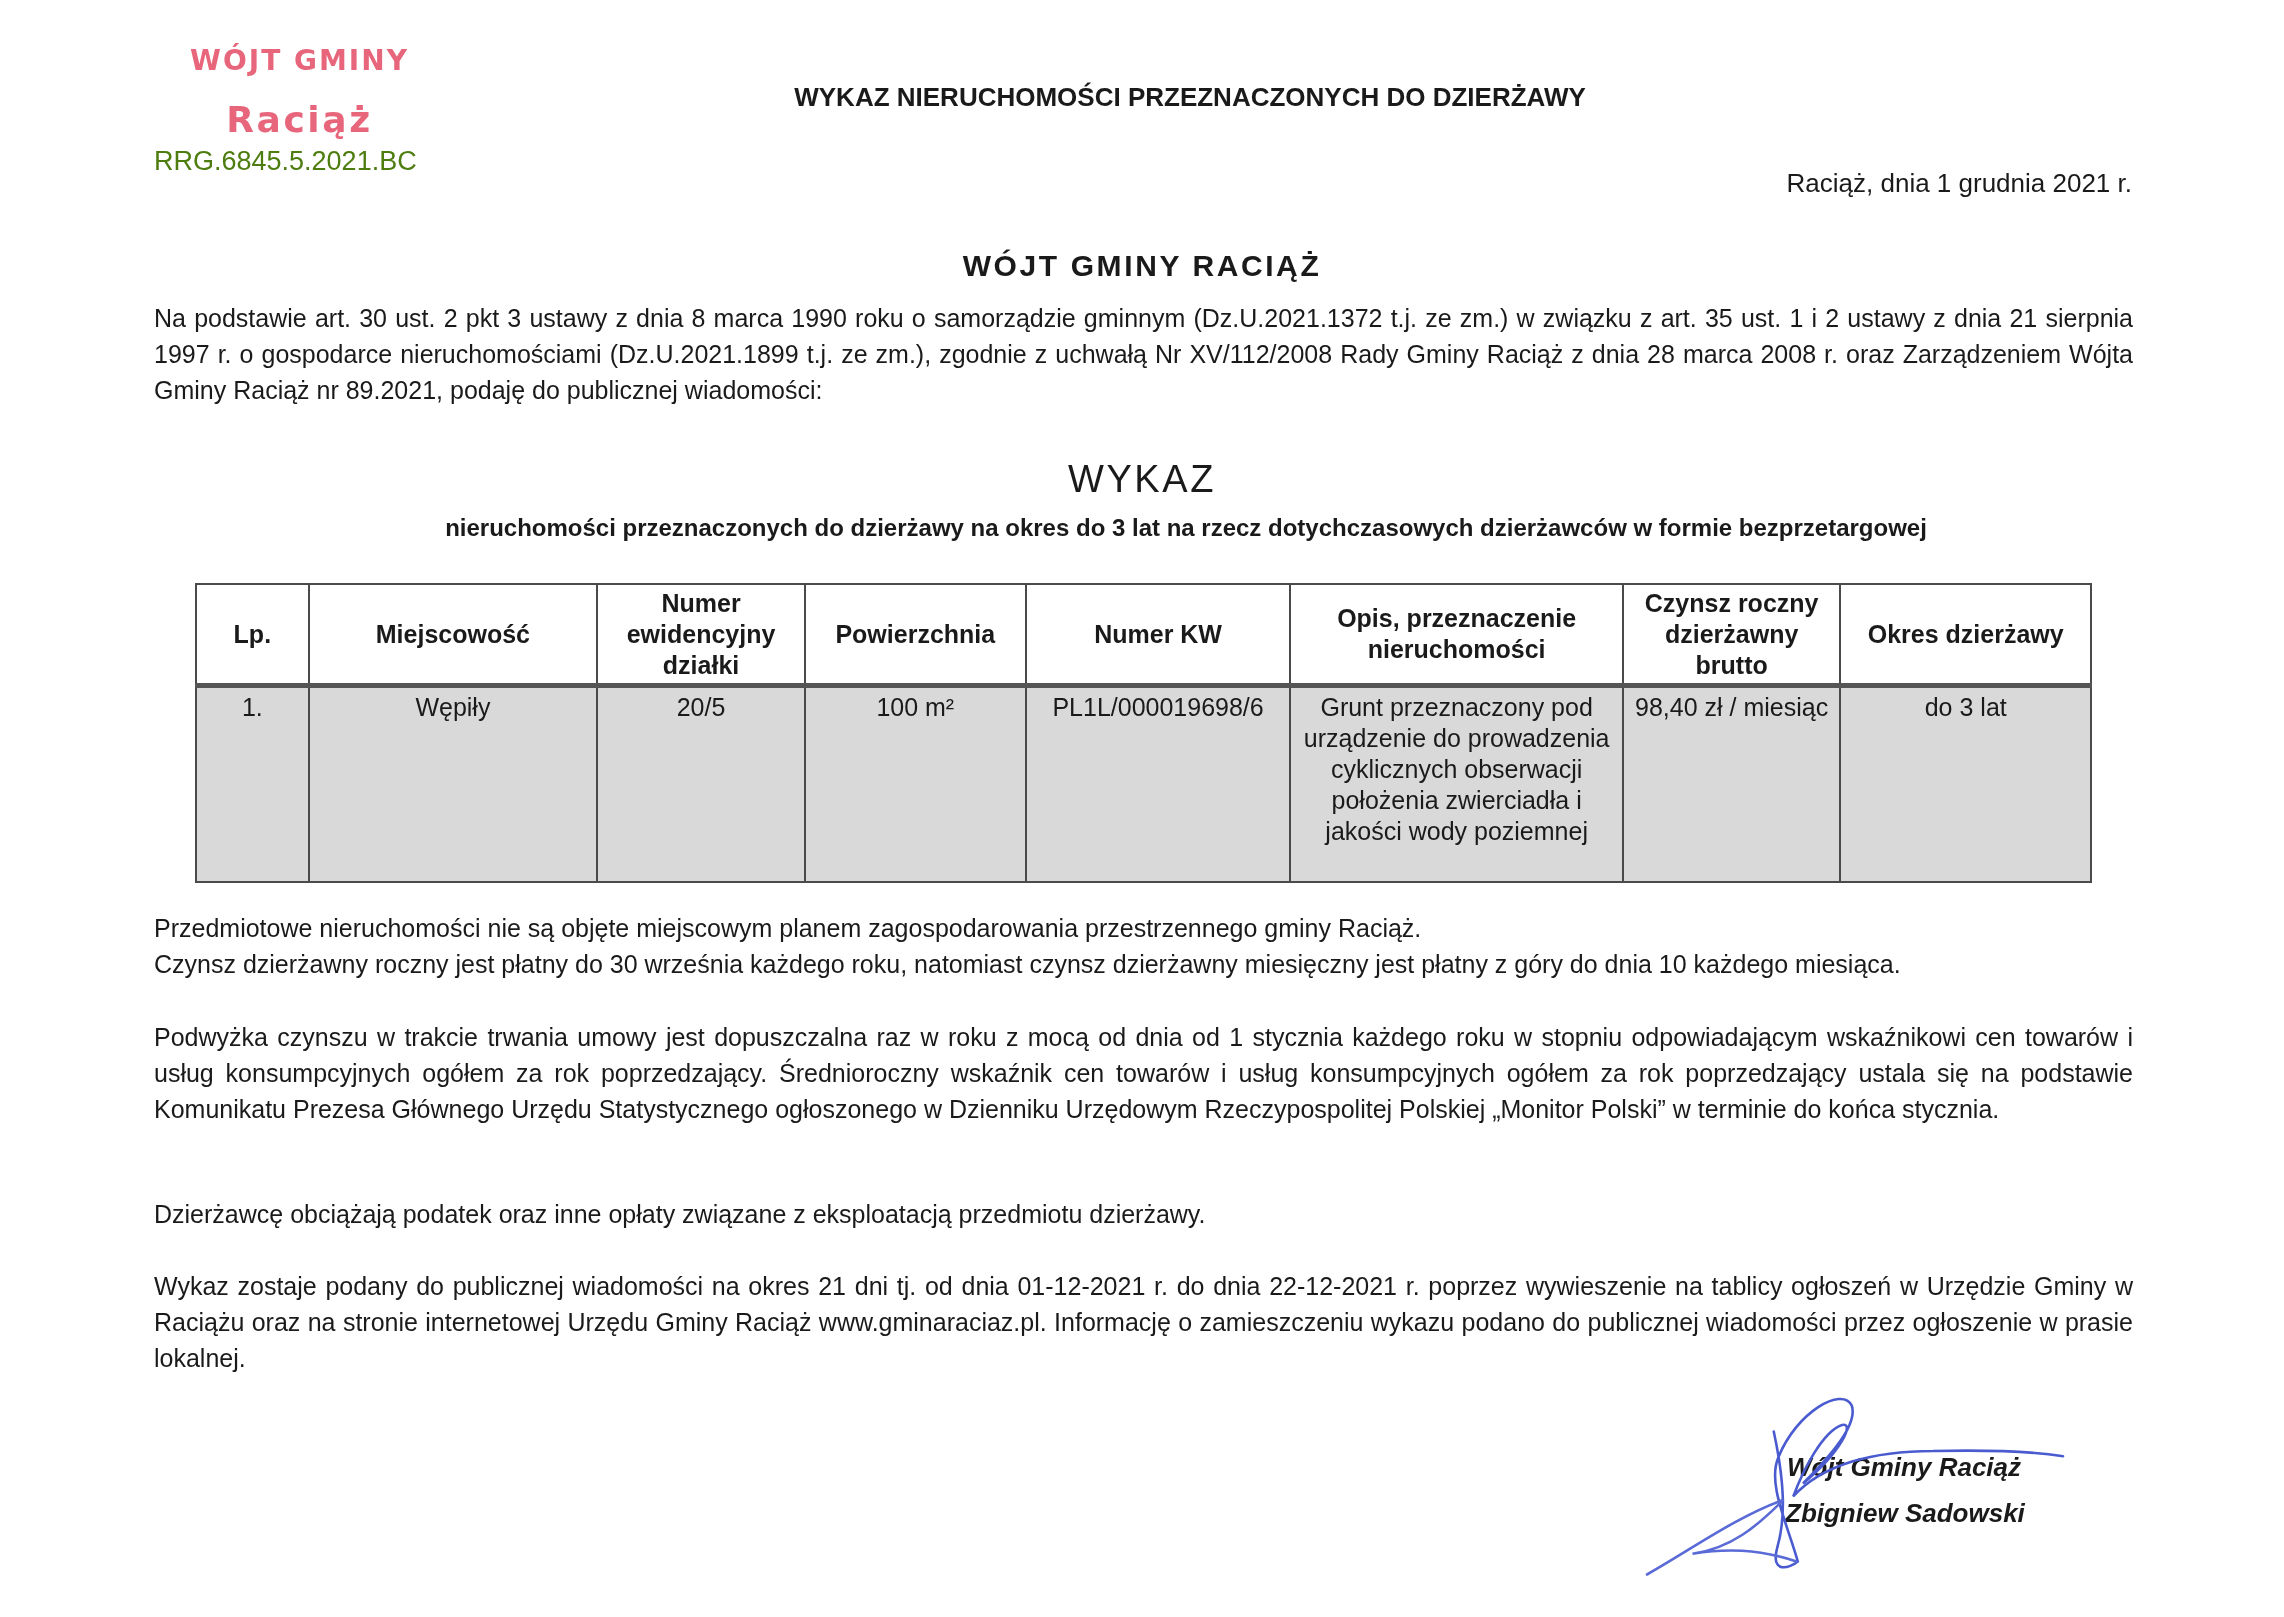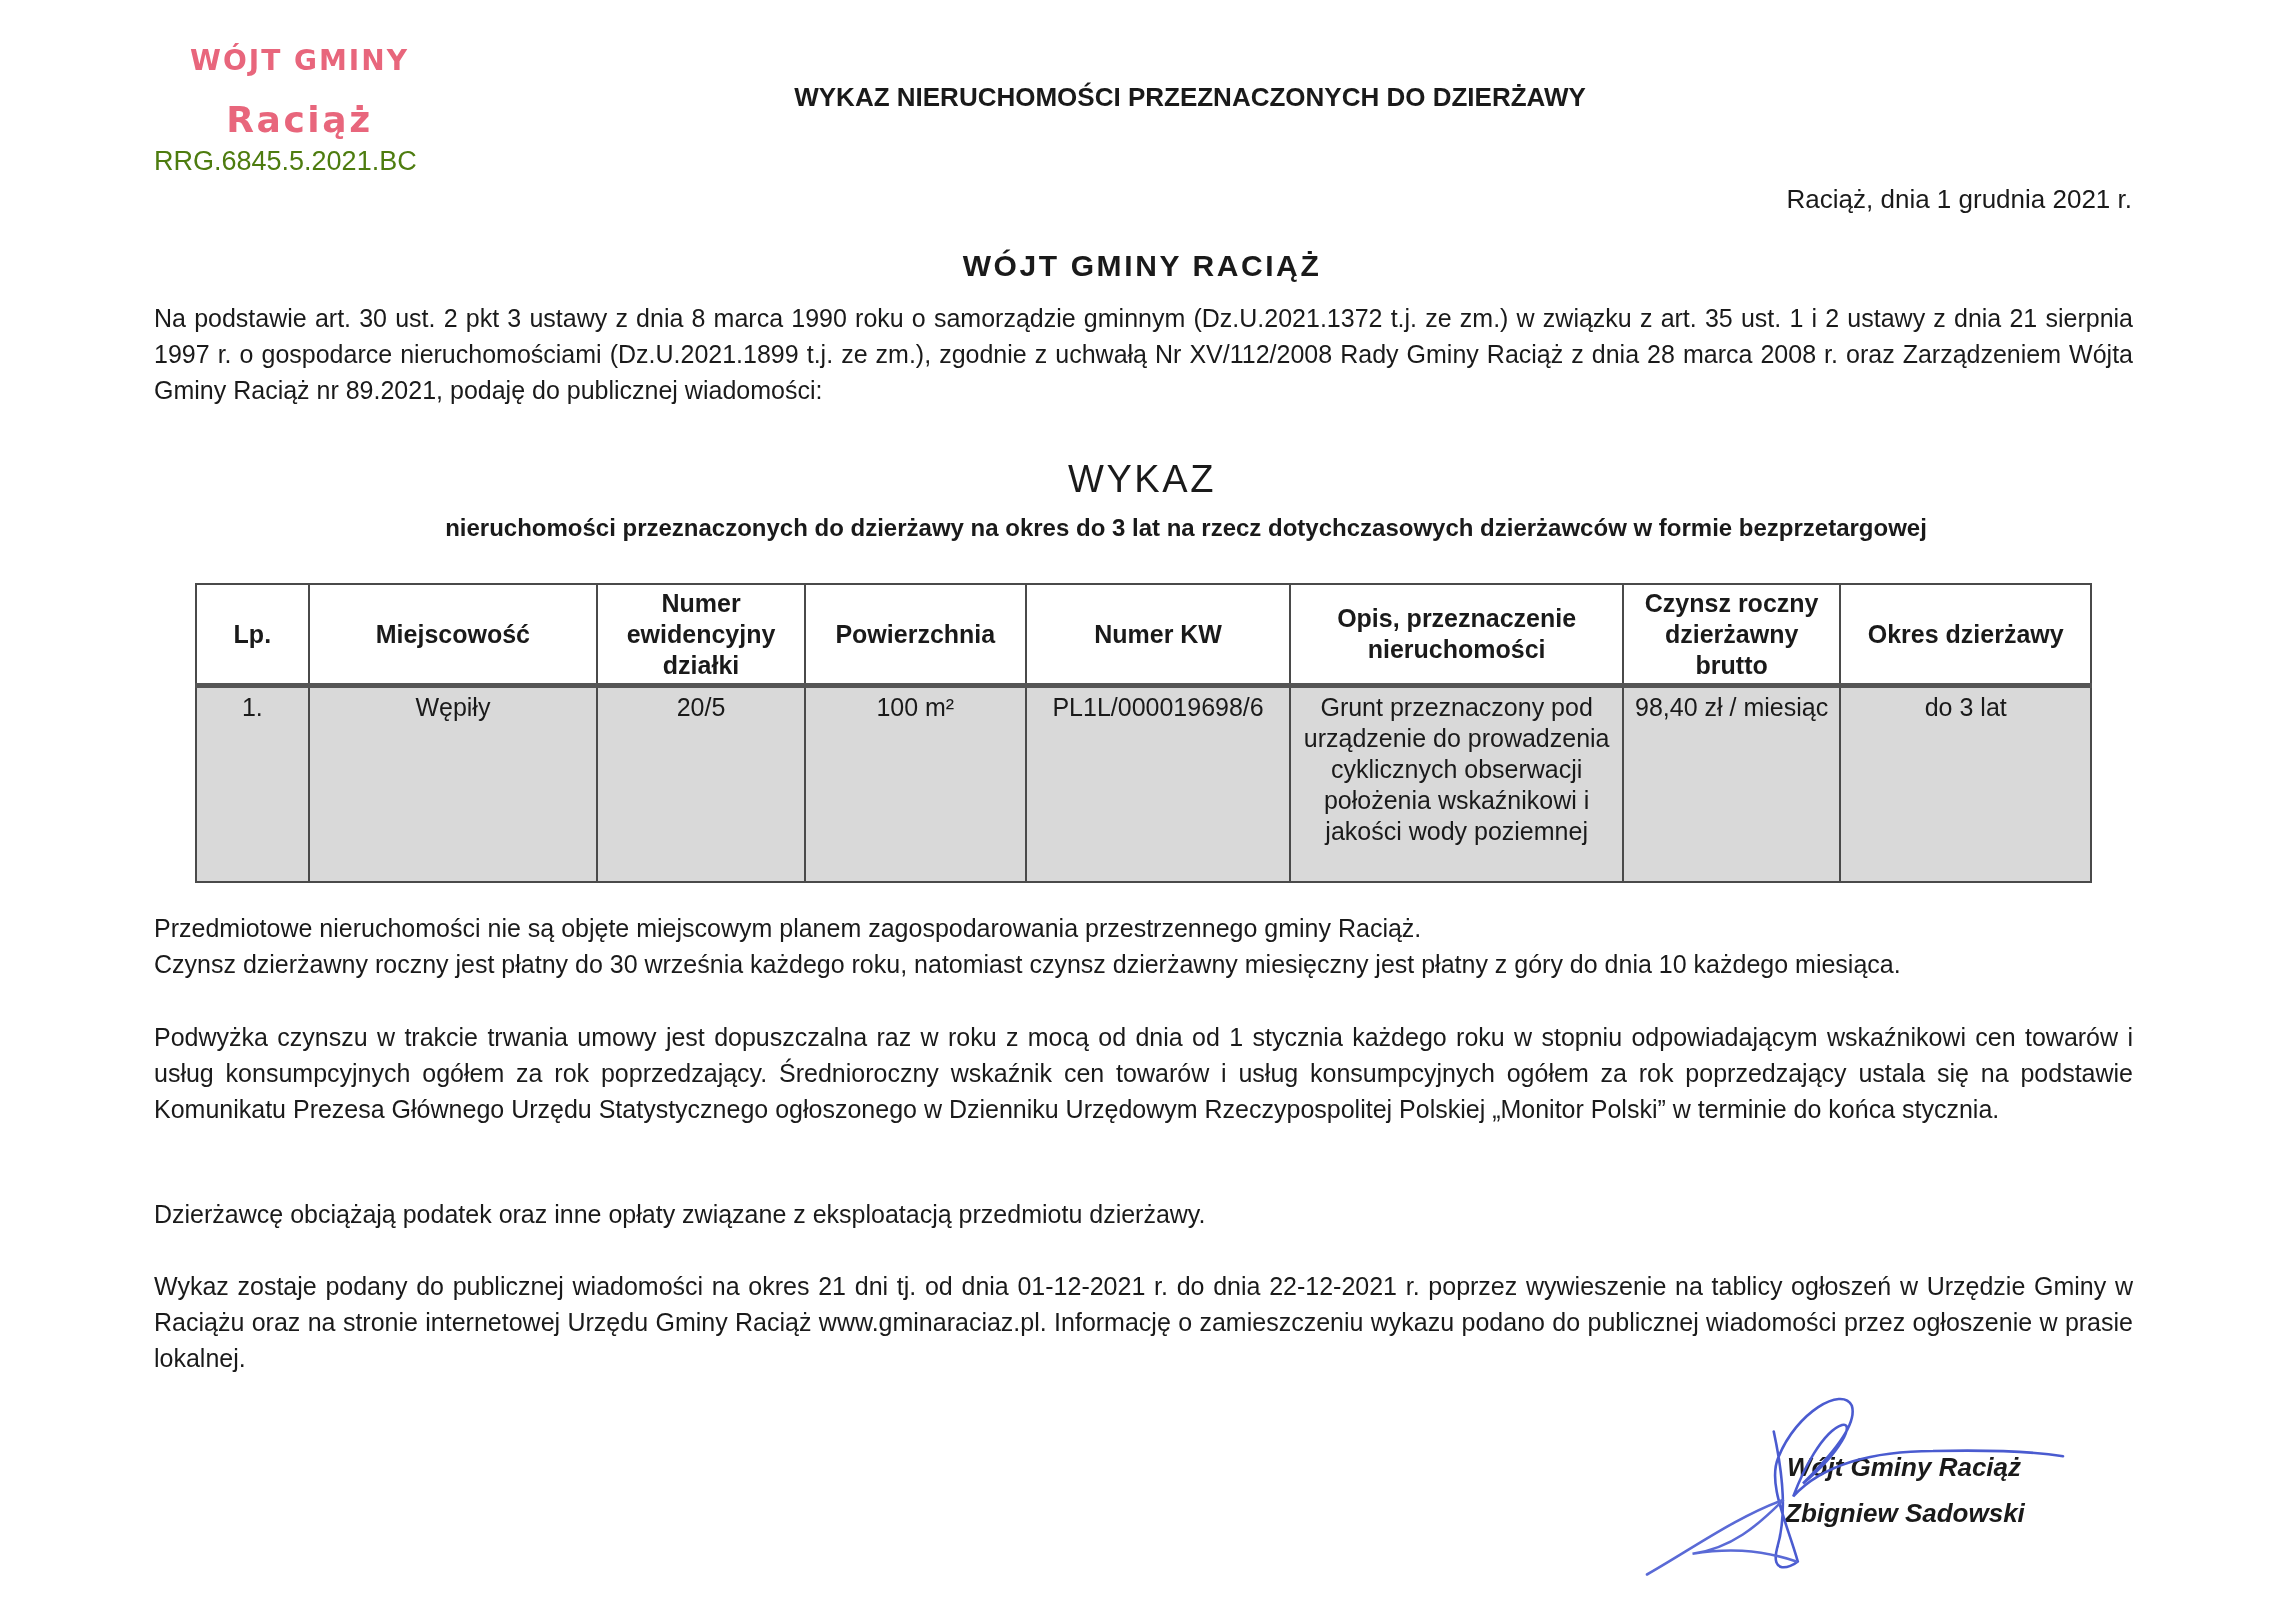--- a/index.html
+++ b/index.html
@@ -5,21 +5,21 @@
   html, body { margin:0; padding:0; background:#ffffff; }
   body { width:2284px; height:1617px; position:relative; overflow:hidden;
          font-family:"Liberation Sans", sans-serif; color:#1a1a1a; }
   .abs { position:absolute; }
   .stamp { color:#e8667c; font-family:"DejaVu Sans", sans-serif; font-weight:bold; text-align:center; letter-spacing:2px; }
   .stamp-l1 { left:163px; top:44px; width:273px; font-size:28px; }
   .stamp-l2 { left:163px; top:91px; width:273px; font-size:36px; letter-spacing:2.6px;margin-top:8px; }
   .ref { left:154px; top:146px; font-size:27px; color:#4d7c0f; }
   .doc-title { left:0; width:2284px; top:82px; text-align:center; font-size:26px; font-weight:bold; text-decoration:underline; text-underline-offset:3.9px; padding-left:12px; }
   .doc-title span { display:inline-block; margin-left:72px; }
-  .date { right:152px; top:184px; font-size:26px; }
+  .date { right:152px; top:168px; font-size:26px; }
   .authority { left:0; width:2284px; top:249px; text-align:center; font-size:30px; font-weight:bold; letter-spacing:2.6px; }
   .para { left:154px; width:1979px; font-size:25px; line-height:36px; text-align:justify; }
   .p1 { top:300px; }
   .wykaz { left:0; width:2284px; top:458px; text-align:center; font-size:38px; font-weight:normal; letter-spacing:2.6px; }
   .subtitle { left:0; width:2284px; top:514px; text-align:center; font-size:24px; font-weight:bold;margin-left:44px; }
   table.grid { position:absolute; left:195px; top:583px; width:1897px; border-collapse:collapse; font-size:25px; }
   table.grid th, table.grid td { border:2.6px solid #4a4a4a; vertical-align:top; text-align:center; padding:0 3.9px; }
   table.grid th { font-weight:bold; vertical-align:middle; height:98px; line-height:31px; background:#fff; }
   table.grid thead tr { border-bottom:5.2px solid #555; }
   table.grid td { background:#d9d9d9; height:189px; line-height:31px; padding-top:3.9px; }
@@ -74,21 +74,21 @@
       <th>Okres dzierżawy</th>
     </tr>
   </thead>
   <tbody>
     <tr>
       <td class="lp">1.</td>
       <td>Wępiły</td>
       <td>20/5</td>
       <td>100 m²</td>
       <td>PL1L/000019698/6</td>
-      <td>Grunt przeznaczony pod urządzenie do prowadzenia cyklicznych obserwacji położenia wskaźnikowi i jakości wody poziemnej</td>
+      <td>Grunt przeznaczony pod urządzenie do prowadzenia cyklicznych obserwacji położenia zwierciadła i jakości wody poziemnej</td>
       <td>98,40 zł / miesiąc</td>
       <td>do 3 lat</td>
     </tr>
   </tbody>
 </table>
 
 <div class="abs para p2">
   <div>Przedmiotowe nieruchomości nie są objęte miejscowym planem zagospodarowania przestrzennego gminy Raciąż.</div>
   <div>Czynsz dzierżawny roczny jest płatny do 30 września każdego roku, natomiast czynsz dzierżawny miesięczny jest płatny z góry do dnia 10 każdego miesiąca.</div>
 </div>

